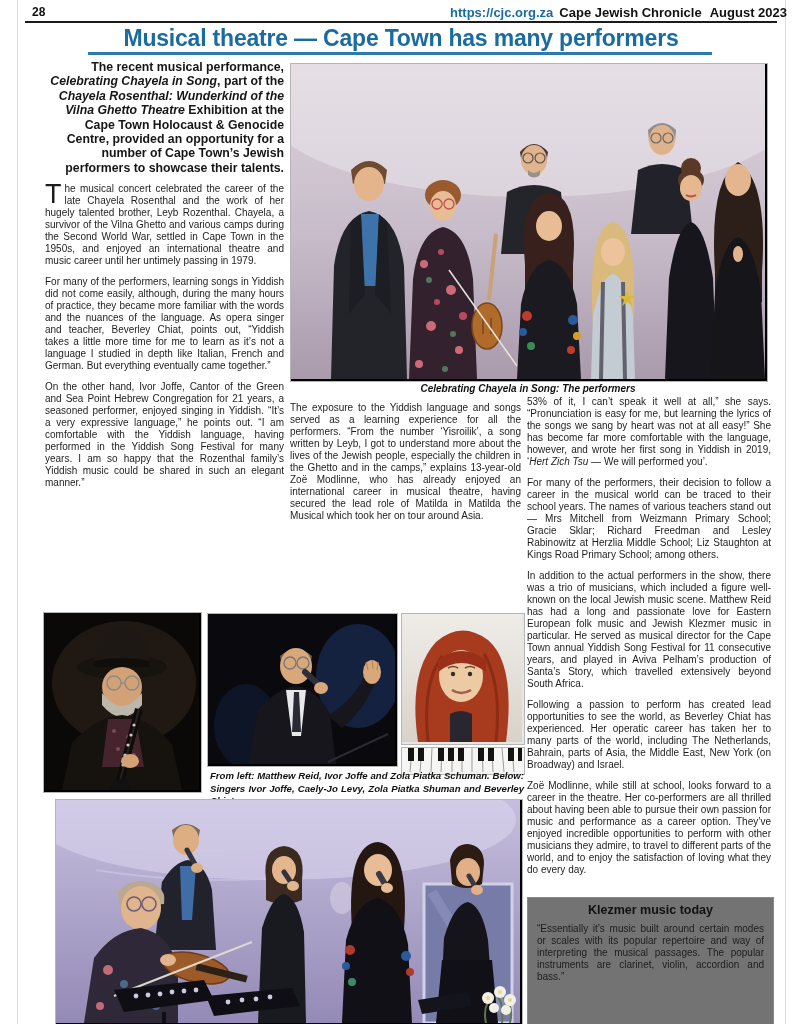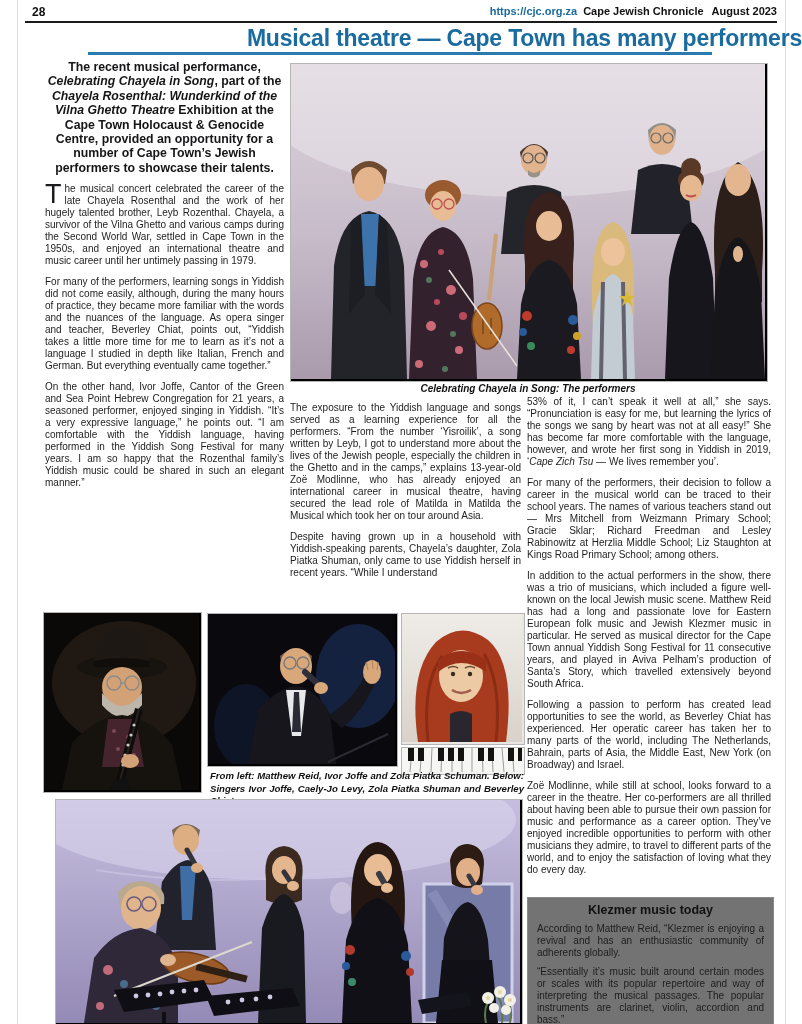--- a/index.html
+++ b/index.html
@@ -1,34 +1,34 @@
 <!DOCTYPE html>
 <html><head>
 <meta charset="utf-8">
 <style>
   html,body{margin:0;padding:0;background:#ffffff;}
   .page{position:relative;width:802px;height:1024px;background:#fff;overflow:hidden;
         font-family:"Liberation Sans",sans-serif;color:#1c1c1e;}
   .edge{position:absolute;top:0;bottom:0;width:1px;background:#dcdcdc;}
   
   .pageno{position:absolute;left:25px;top:5px;font-size:12px;font-weight:bold;color:#111;margin-left:7px;}
-  .masthead{position:absolute;right:25px;top:5px;font-size:11px;font-weight:bold;color:#111;white-space:nowrap;}
+  .masthead{position:absolute;right:15px;top:5px;font-size:13px;font-weight:bold;color:#111;white-space:nowrap;}
   .masthead .url{color:#1a6b9f;margin-right:6px;}
   .masthead .pub{margin-right:8px;}
   .hdr-rule{position:absolute;left:25px;right:25px;top:21px;height:2px;background:#1b1b1b;}
-  .headline{position:absolute;left:0;right:0;top:25px;text-align:right;font-size:23px;
+  .headline{position:absolute;left:0;right:0;top:25px;text-align:center;font-size:23px;
             font-weight:bold;color:#1a6b9f;letter-spacing:-0.2px;margin:0;}
   .headline-rule{position:absolute;left:88px;width:624px;top:52px;height:3px;background:#2a7ab0;}
   
   .col{position:absolute;}
   .col-left{left:45px;top:60px;width:239px;}
   .col-mid{left:290px;top:402px;width:231px;}
   .col-right{left:527px;top:396px;width:244px;}
   p.body{margin:0 0 9px;font-size:10px;line-height:1.2;text-align:justify;color:#1d1d1f;}
-  p.intro{margin:0 0 8px;font-size:12.3px;line-height:1.17;font-weight:bold;color:#161618;text-align:center;}
+  p.intro{margin:0 0 8px;font-size:12.3px;line-height:1.17;font-weight:bold;color:#161618;text-align:right;}
   .it{font-style:italic;}
   .dropcap{float:left;font-size:27px;line-height:21px;padding:1px 3px 0 0;color:#1d1d1f;}
   
   figure{margin:0;padding:0;}
   .photo{position:absolute;border:1px solid #b5b5b5;overflow:hidden;background:#000;}
   .photo svg{display:block;}
   .top-photo{left:290px;top:63px;width:476px;height:317px;}
   .photoA{left:43px;top:612px;width:157px;height:179px;}
   .photoB{left:207px;top:613px;width:189px;height:152px;}
   .photoC{left:401px;top:613px;width:122px;height:130px;}
@@ -163,25 +163,24 @@
          <line x1="312" y1="218" x2="310" y2="315" stroke="#62626e" stroke-width="4"></line>
           <line x1="332" y1="218" x2="334" y2="315" stroke="#62626e" stroke-width="4"></line>
          <polygon points="336,226 338,232 344,232 339,236 341,242 336,238 331,242 333,236 328,232 334,232" fill="#d9b93a"></polygon>
         </g>
     </svg>
   </figure>
   <figcaption class="caption cap-top">Celebrating Chayela in Song: The performers</figcaption>
 
   <div class="col col-mid">
     <p class="body">The exposure to the Yiddish language and songs served as a learning experience for all the performers. “From the number ‘Yisroilik’, a song written by Leyb, I got to understand more about the lives of the Jewish people, especially the children in the Ghetto and in the camps,” explains 13-year-old Zoë Modlinne, who has already enjoyed an international career in musical theatre, having secured the lead role of Matilda in Matilda the Musical which took her on tour around Asia.</p>
-    <p class="body">Despite having grown up in a household with Yiddish-speaking parents, Chayela’s daughter, Zola Piatka Shuman, only came to use Yiddish herself in recent years. “While I understand</p>
   </div>
 
   <div class="col col-right">
-    <p class="body"><span>53% of it, I can’t speak it well at all,” she says. “Pronunciation is easy for me, but learning the lyrics of the songs we sang by heart was not at all easy!” She has become far more comfortable with the language, however, and wrote her first song in Yiddish in 2019, ‘</span><span class="it">Cape Zich Tsu</span><span> — We lives remember you’.</span></p>
+    <p class="body"><span>53% of it, I can’t speak it well at all,” she says. “Pronunciation is easy for me, but learning the lyrics of the songs we sang by heart was not at all easy!” She has become far more comfortable with the language, however, and wrote her first song in Yiddish in 2019, ‘</span><span class="it">Hert Zich Tsu</span><span> — We will performed you’.</span></p>
     <p class="body">For many of the performers, their decision to follow a career in the musical world can be traced to their school years. The names of various teachers stand out — Mrs Mitchell from Weizmann Primary School; Gracie Sklar; Richard Freedman and Lesley Rabinowitz at Herzlia Middle School; Liz Staughton at Kings Road Primary School; among others.</p>
     <p class="body">In addition to the actual performers in the show, there was a trio of musicians, which included a figure well-known on the local Jewish music scene. Matthew Reid has had a long and passionate love for Eastern European folk music and Jewish Klezmer music in particular. He served as musical director for the Cape Town annual Yiddish Song Festival for 11 consecutive years, and played in Aviva Pelham’s production of Santa’s Story, which travelled extensively beyond South Africa.</p>
     <p class="body">Following a passion to perform has created lead opportunities to see the world, as Beverley Chiat has experienced. Her operatic career has taken her to many parts of the world, including The Netherlands, Bahrain, parts of Asia, the Middle East, New York (on Broadway) and Israel.</p>
     <p class="body">Zoë Modlinne, while still at school, looks forward to a career in the theatre. Her co-performers are all thrilled about having been able to pursue their own passion for music and performance as a career option. They’ve enjoyed incredible opportunities to perform with other musicians they admire, to travel to different parts of the world, and to enjoy the satisfaction of loving what they do every day.</p>
   </div>
 
   <figure class="photo photoA" aria-label="Matthew Reid wearing a hat and holding a clarinet">
     <svg width="155" height="177" viewBox="0 0 155 177">
       <rect width="155" height="177" fill="#0b0907"></rect>
       <ellipse cx="80" cy="70" rx="72" ry="62" fill="#2a2118" opacity="0.7"></ellipse>
@@ -409,16 +408,15 @@
             <circle cx="432" cy="198" r="2"></circle>
             <circle cx="444" cy="192" r="2"></circle>
             <circle cx="454" cy="200" r="2"></circle>
           </g>
         </g>
     </svg>
   </figure>
 
   <aside class="kbox">
     <h2>Klezmer music today</h2>
-    <p>According to Matthew Reid, “Klezmer is enjoying a revival and has an enthusiastic community of adherents globally.</p>
     <p>“Essentially it’s music built around certain modes or scales with its popular repertoire and way of interpreting the musical passages. The popular instruments are clarinet, violin, accordion and bass.”</p>
   </aside>
 </div>
 
 </body></html>

